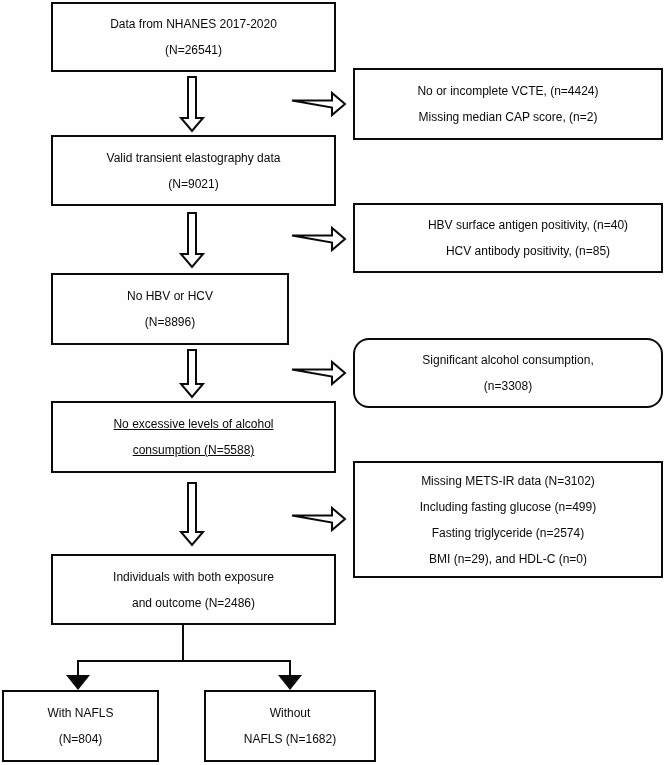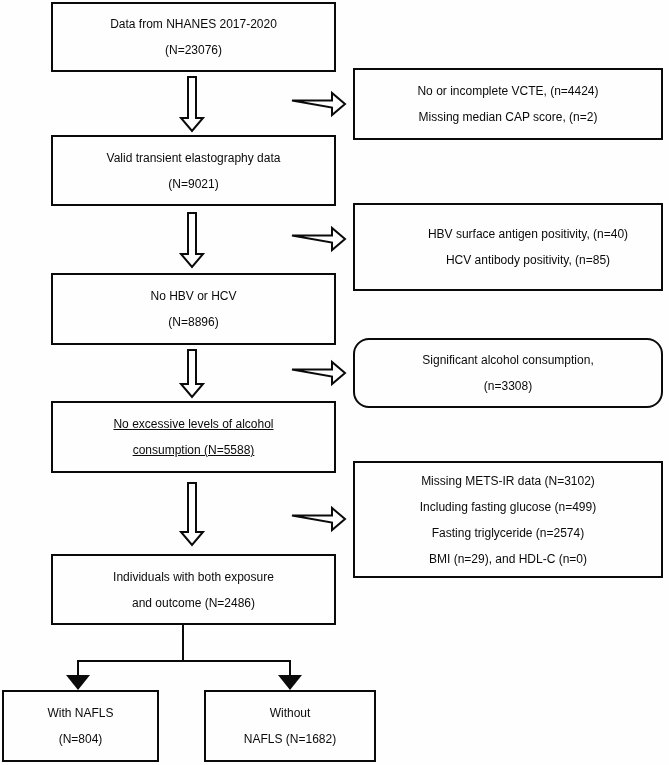--- a/index.html
+++ b/index.html
@@ -33,26 +33,26 @@
     justify-content: center;
     align-items: center;
     text-align: center;
     font-size: 12px;
     line-height: 26px;
     white-space: nowrap;
   }
   
   .b-nhanes      { left: 51px;  top: 2px;   width: 285px; height: 70px;  }
   .b-elasto      { left: 51px;  top: 135px; width: 285px; height: 71px;  }
-  .b-nohbv       { left: 51px;  top: 273px; width: 285px; height: 72px;  }
+  .b-nohbv       { left: 51px;  top: 273px; width: 238px; height: 72px;  }
   .b-noalcohol   { left: 51px;  top: 401px; width: 285px; height: 72px; text-decoration: underline;  }
   .b-exposure    { left: 51px;  top: 554px; width: 285px; height: 71px;  }
   
   .b-excl-vcte   { left: 353px; top: 68px;  width: 310px; height: 72px;  }
-  .b-excl-hep    { left: 353px; top: 203px; width: 310px; height: 88px; padding-left: 40px;  }
+  .b-excl-hep    { left: 353px; top: 203px; width: 310px; height: 70px; padding-left: 40px;  }
   .b-excl-alc    { left: 353px; top: 338px; width: 310px; height: 70px; border-radius: 16px;  }
   .b-excl-mets   { left: 353px; top: 461px; width: 310px; height: 117px; }
   
   .b-with        { left: 2px;   top: 690px; width: 157px; height: 72px;  }
   .b-without     { left: 204px; top: 690px; width: 172px; height: 72px;  }
   .hollow-arrow {
     fill: #fefefe;
     stroke: #0a0a0a;
     stroke-width: 2px;
     stroke-linejoin: miter;
@@ -85,21 +85,21 @@
     <path class="hollow-arrow" d="M292,515.5 L332,515.5 L332,508 L345,519 L332,530 L332,522.5 Z"></path>
 
     <path class="branch-line" d="M183,625 L183,661"></path>
     <path class="branch-line" d="M78,676 L78,661 L290,661 L290,676"></path>
     <path class="solid-head" d="M66,675 L90,675 L78,690 Z"></path>
     <path class="solid-head" d="M278,675 L302,675 L290,690 Z"></path>
   </svg>
 
   <div class="box b-nhanes">
     <div>Data from NHANES 2017-2020</div>
-    <div>(N=23076)</div>
+    <div>(N=26541)</div>
   </div>
 
   <div class="box b-elasto">
     <div>Valid transient elastography data</div>
     <div>(N=9021)</div>
   </div>
 
   <div class="box b-nohbv">
     <div>No HBV or HCV</div>
     <div>(N=8896)</div>

